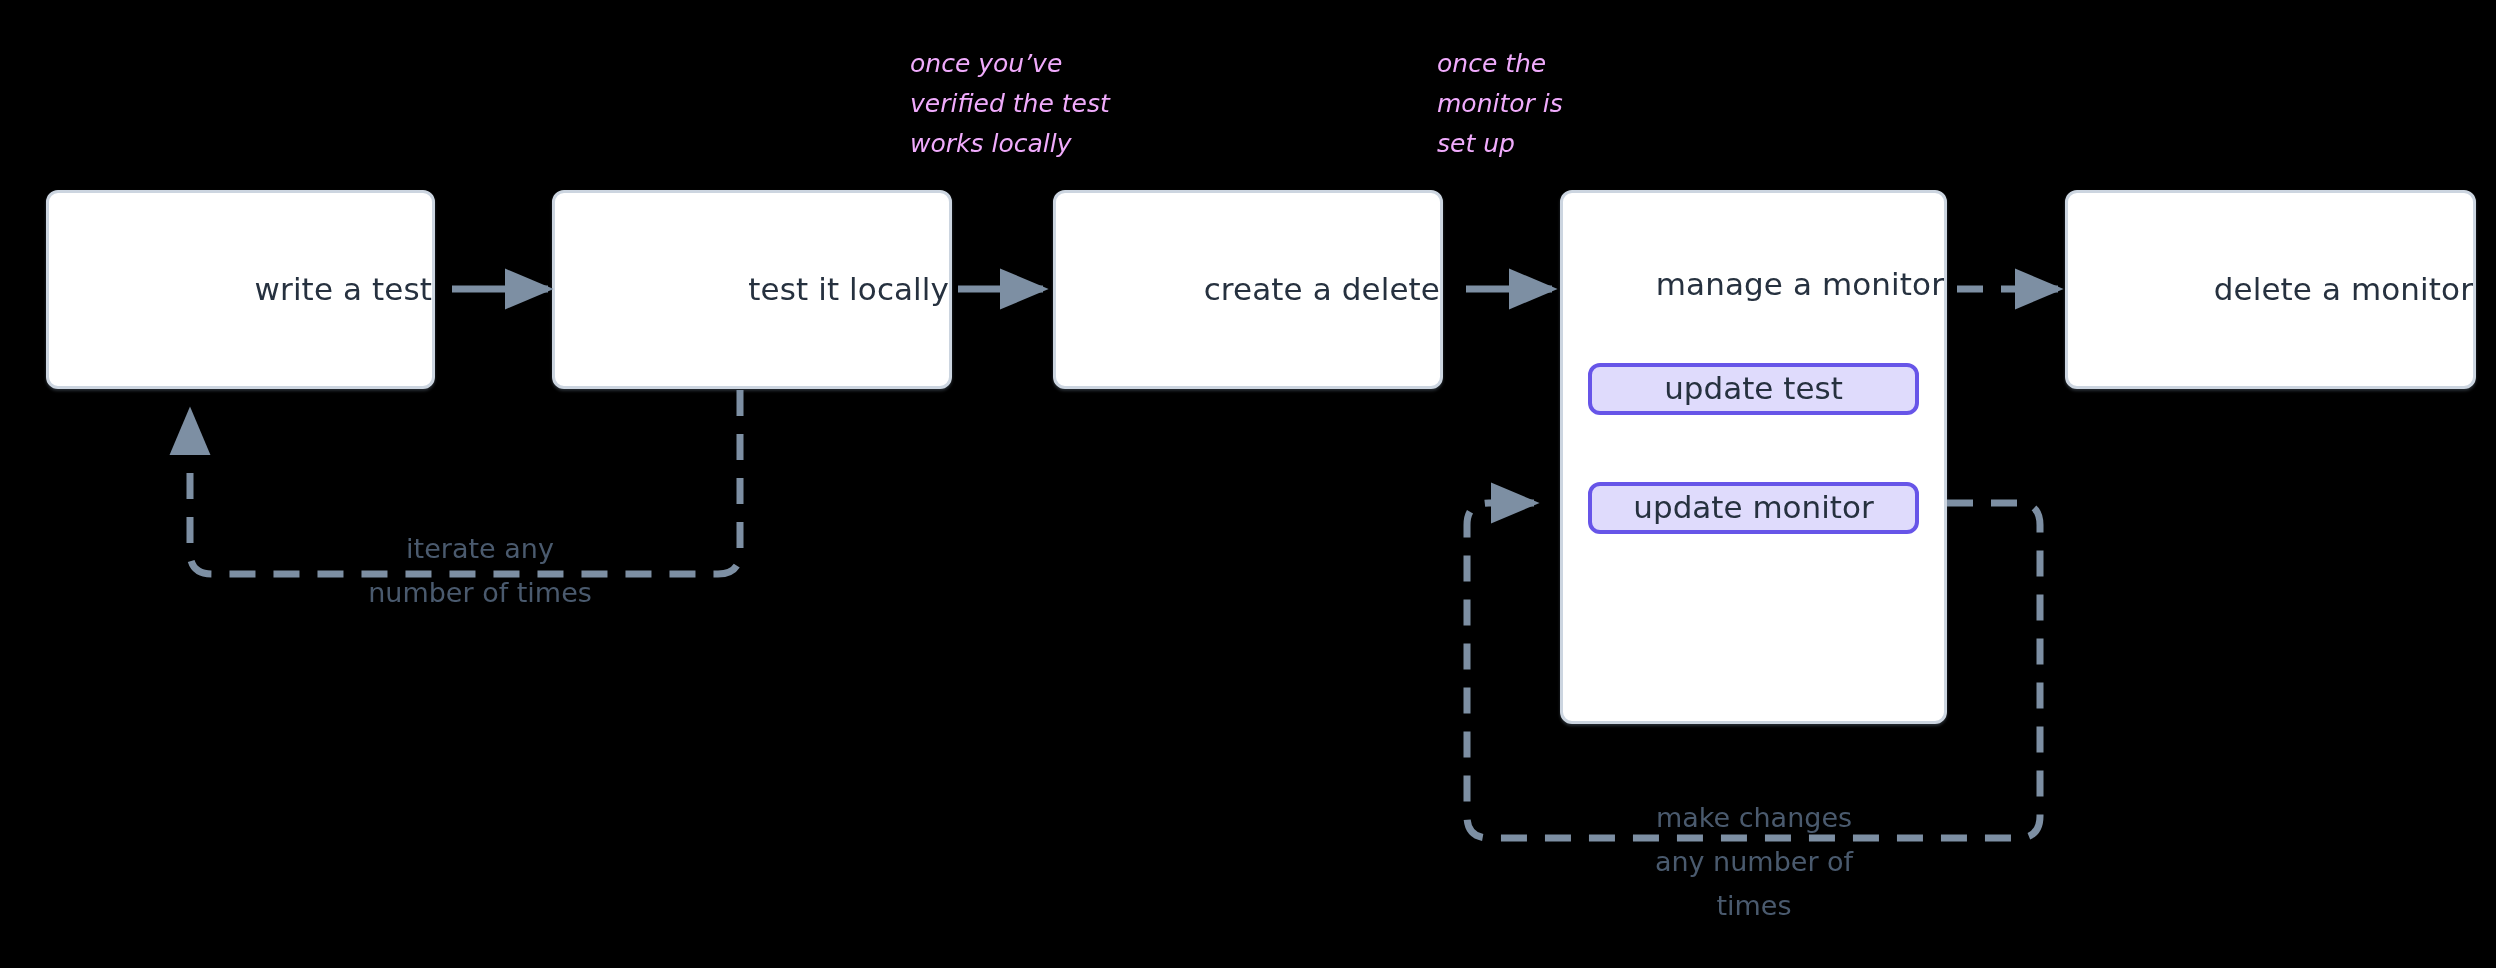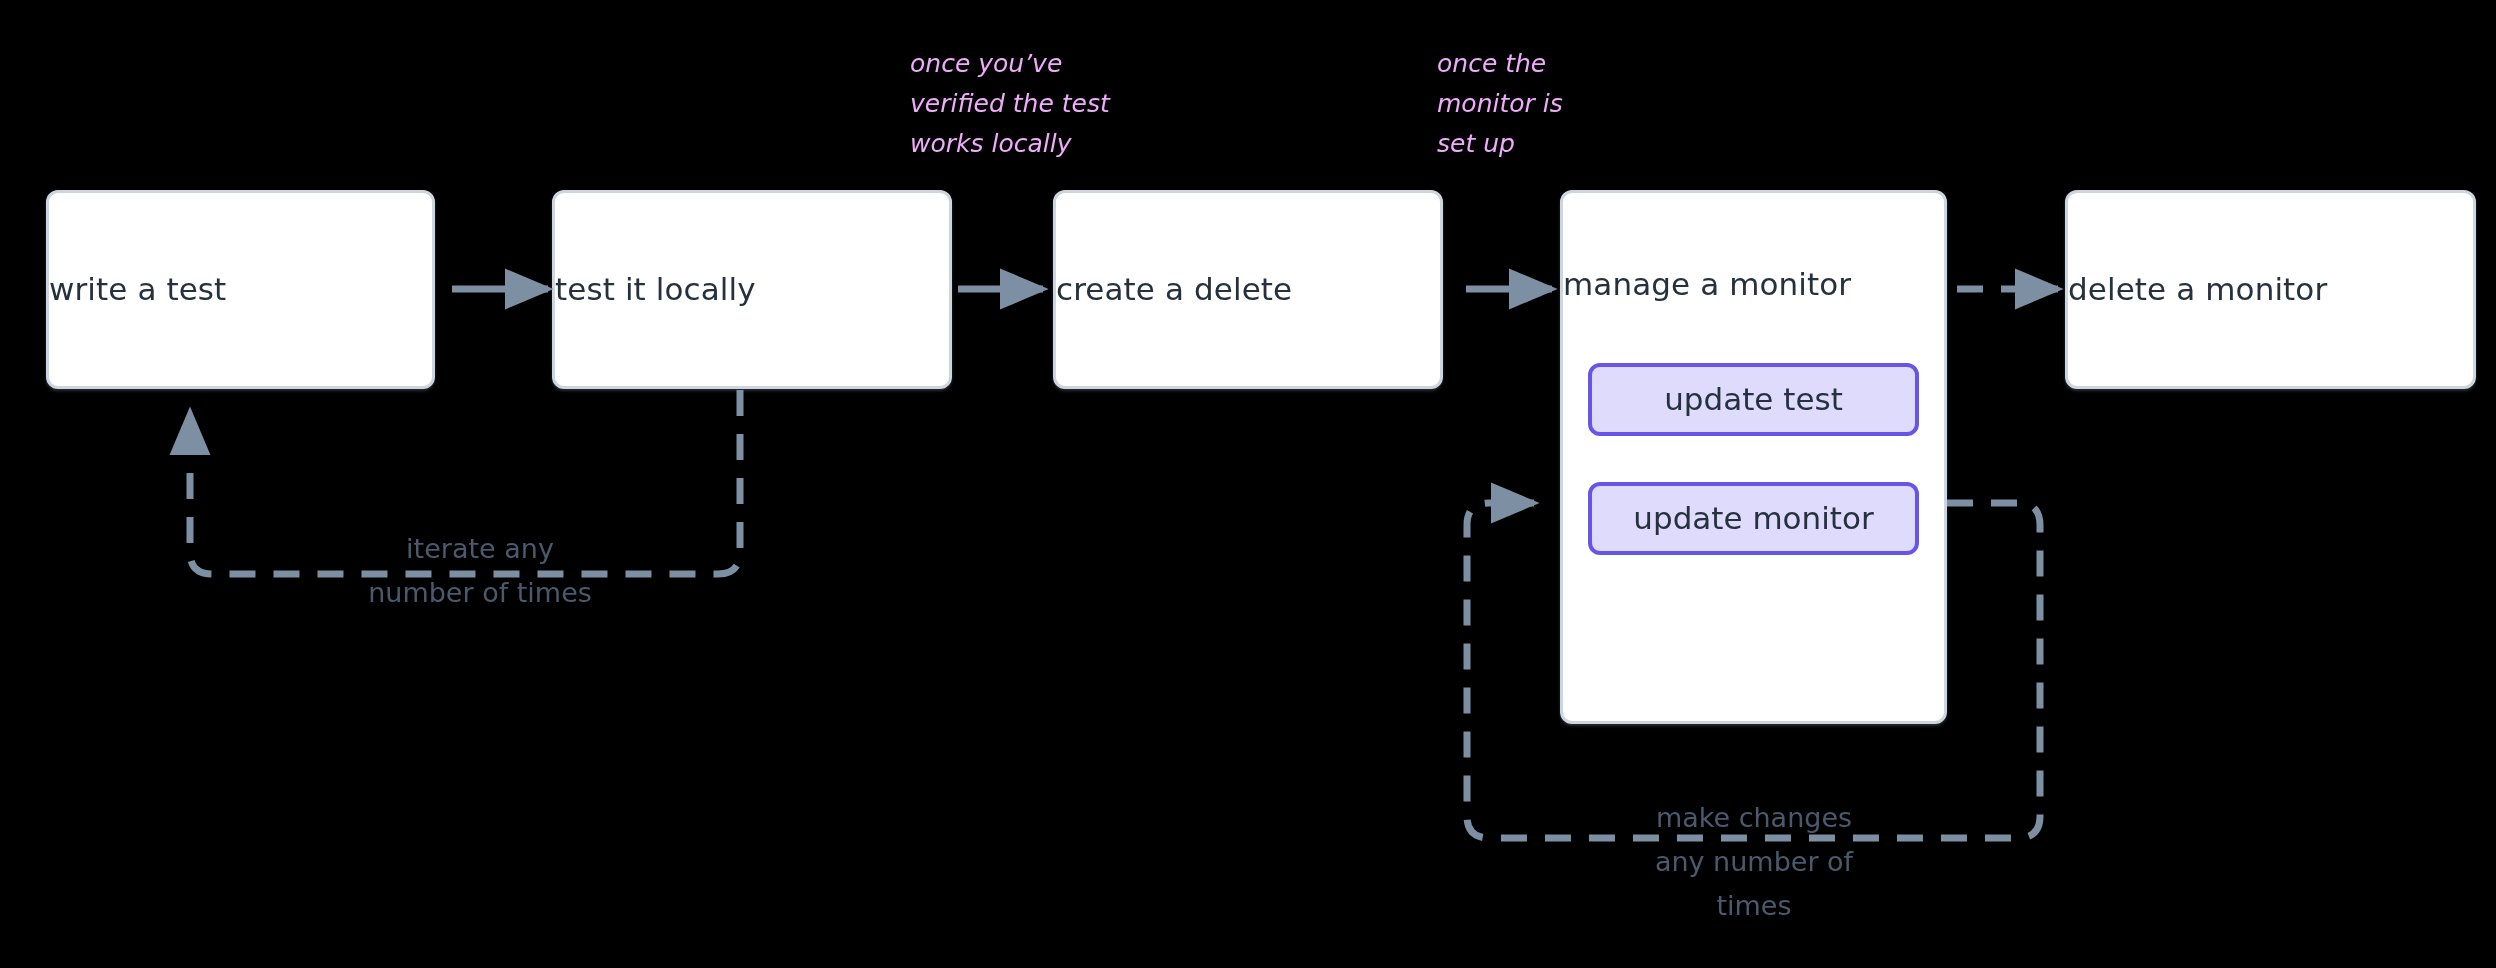--- a/index.html
+++ b/index.html
@@ -31,21 +31,21 @@
     box-sizing: border-box;
     background: #ffffff;
     border: 3px solid #ccd5e0;
     border-radius: 12px;
     box-shadow: 0 2px 3px rgba(130,150,170,0.30);
   }
   .node-label {
     position: absolute;
     left: 0;
     right: 0;
-    text-align: left;
+    text-align: right;
     color: #26313f;
     font-size: 31px;
     letter-spacing: 0.1px;
     line-height: 1.2;
     white-space: nowrap;
   }
   .node.simple .node-label {
     top: 50%;
     transform: translateY(-50%);
   }
@@ -55,21 +55,21 @@
     top: 73px;
   }
   .subnode {
     position: absolute;
     box-sizing: border-box;
     background: #dfdbfc;
     border: 4px solid #6755e8;
     border-radius: 12px;
     left: 25px;
     right: 25px;
-    height: 73px;
+    height: 52px;
   }
   .subnode-label {
     position: absolute;
     left: 0;
     right: 0;
     top: 50%;
     transform: translateY(-50%);
     text-align: center;
     color: #26313f;
     font-size: 31px;

